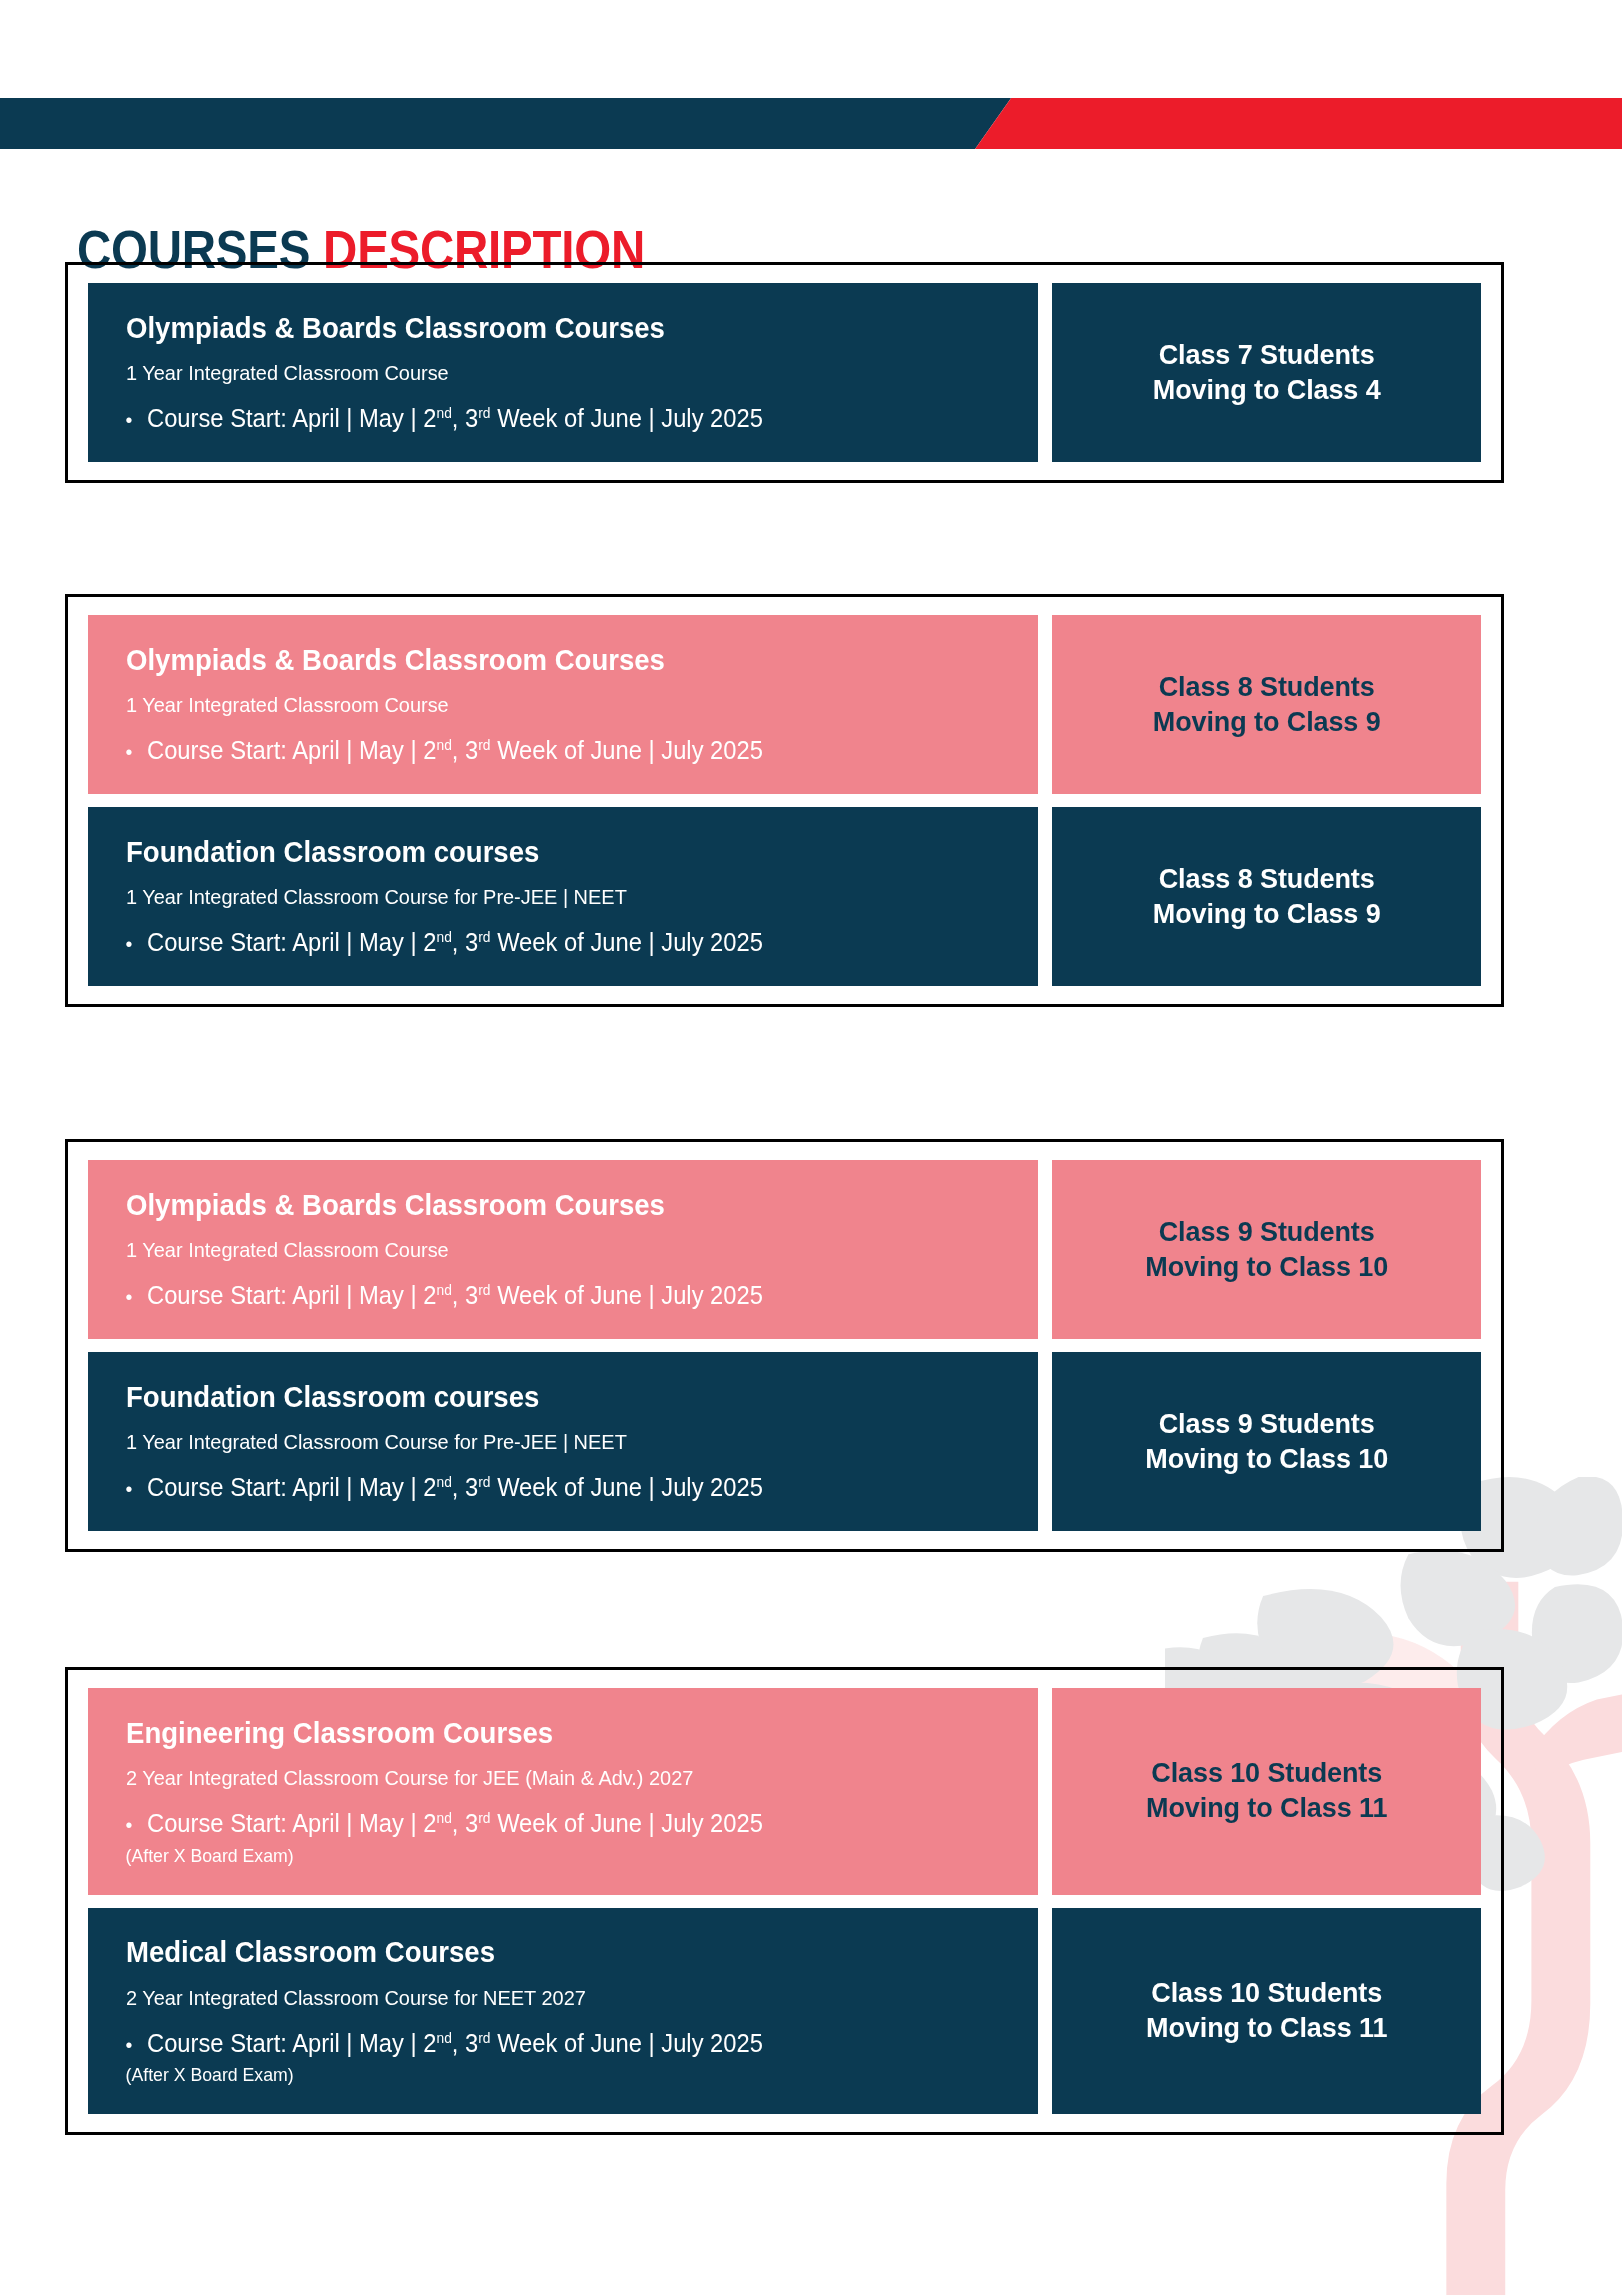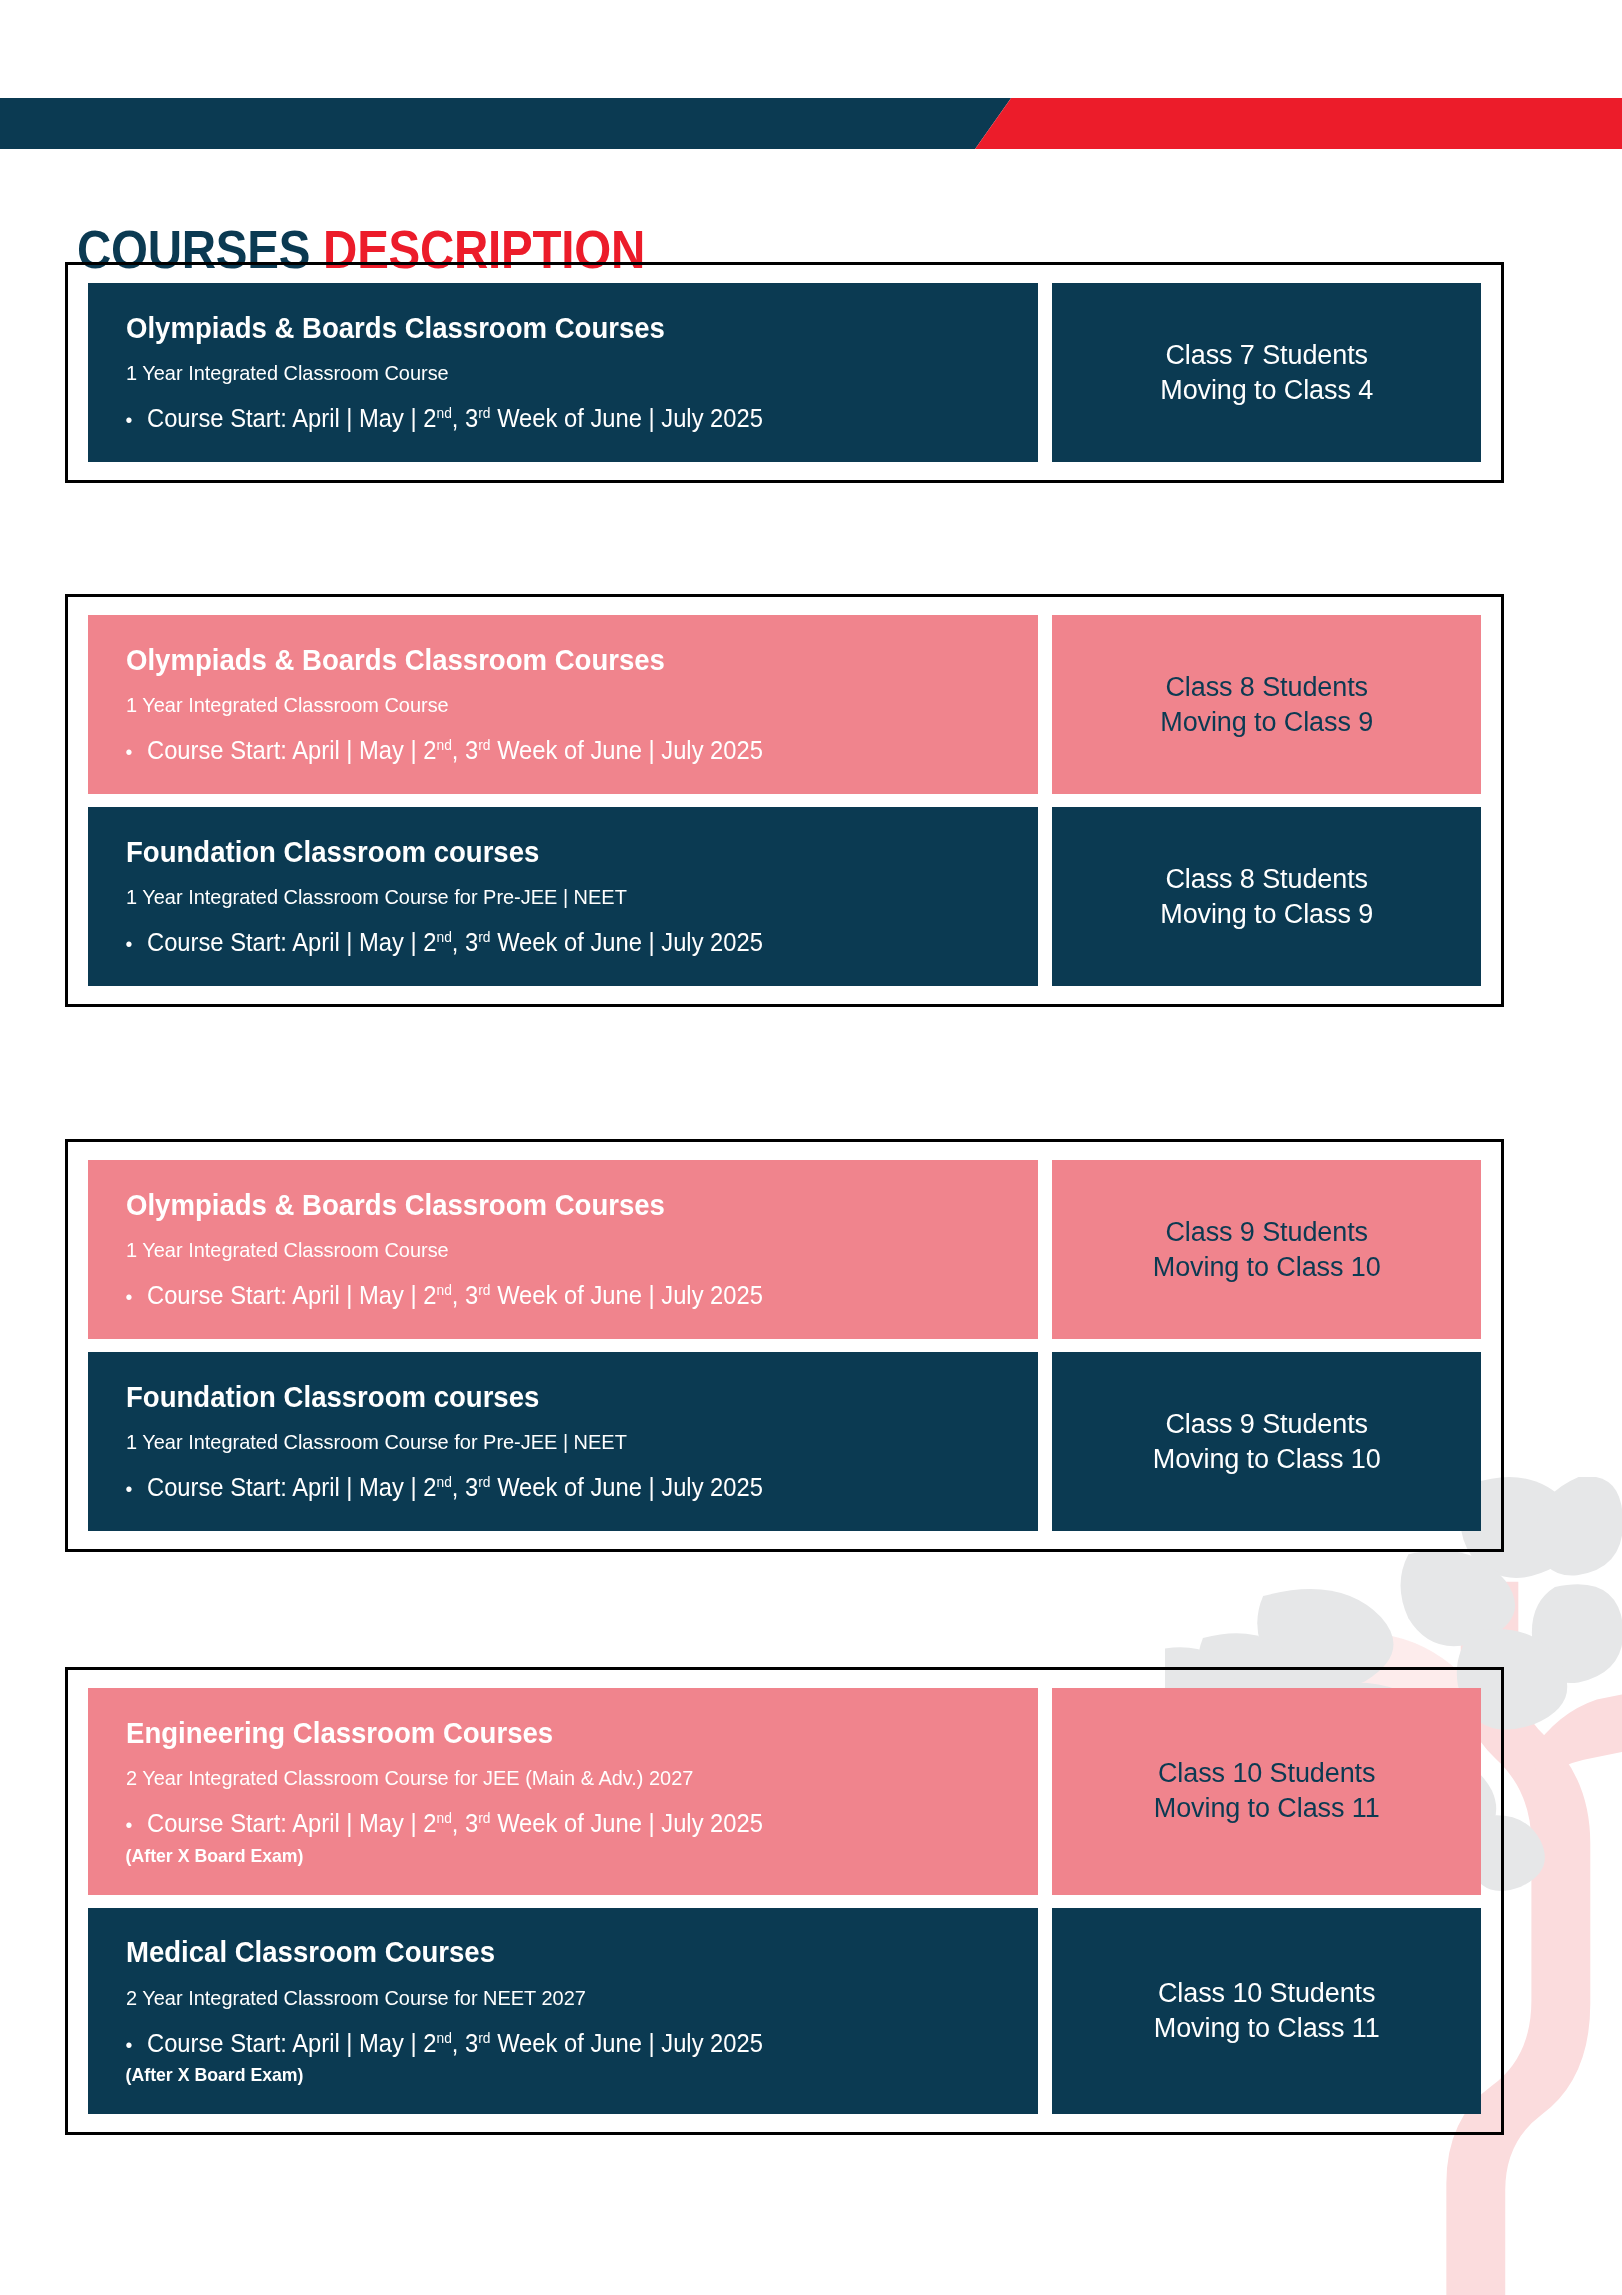--- a/index.html
+++ b/index.html
@@ -126,42 +126,42 @@
     transform-origin: left center;
   }
   .card-bullet sup {
     font-size: 0.58em;
     vertical-align: super;
     line-height: 0;
   }
   .card-note {
     font-size: 17.7px;
     line-height: 23.6px;
-    font-weight: 700;
+    font-weight: 400;
     margin: 3.9px 0 0 0;
     white-space: nowrap;
   }
 
   
   .class-panel {
     flex: 1 1 auto;
     box-sizing: border-box;
     display: flex;
     flex-direction: column;
     align-items: center;
     justify-content: center;
     text-align: center;
     padding: 13px 11.8px;
   }
   .class-panel.navy { background: #0B3A52; color: #ffffff; }
   .class-panel.pink { background: #F0848D; color: #0B3A52; }
   .class-line {
     font-size: 27px;
     line-height: 35px;
-    font-weight: 400;
+    font-weight: 700;
     letter-spacing: -0.1px;
     white-space: nowrap;
   }
 </style>
 </head>
 <body>
 
 <svg class="watermark" viewBox="0 0 700 1250" preserveAspectRatio="none" aria-hidden="true">
 
   <path d="M430 1250 L430 1080 Q430 980 500 930 Q560 886 560 800 L560 560

